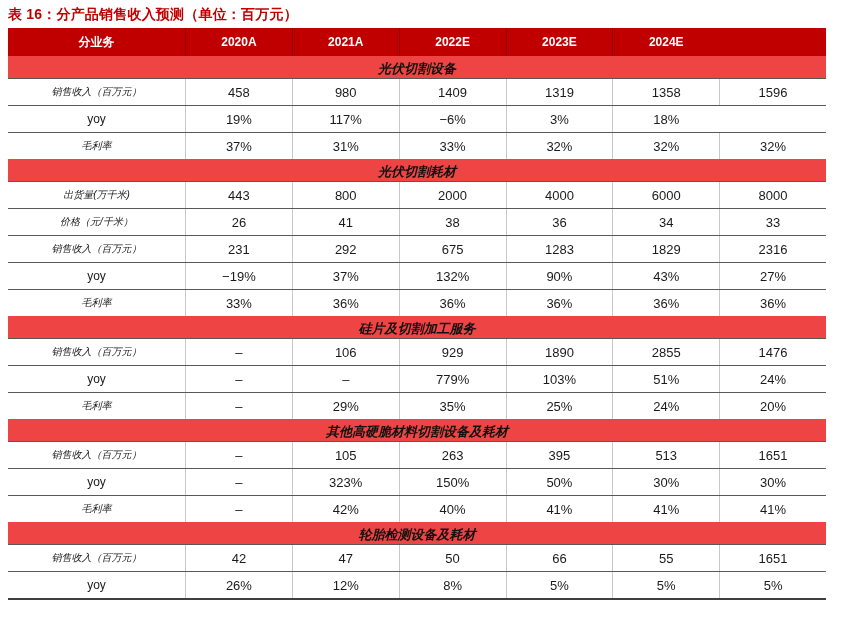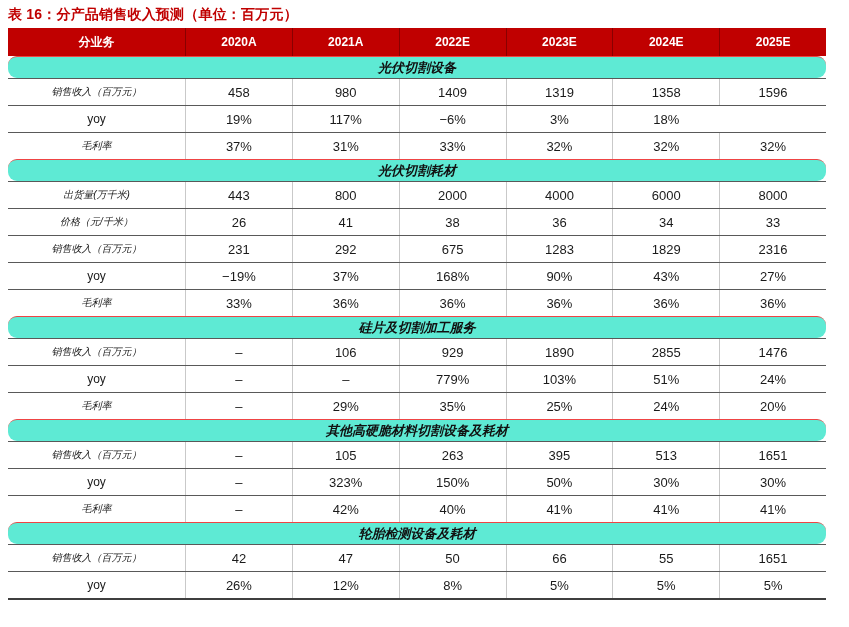--- a/index.html
+++ b/index.html
@@ -41,31 +41,30 @@
     font-weight: bold;
     font-size: 12px;
     display: flex;
     align-items: center;
     justify-content: center;
     border-left: 1px solid rgba(70, 0, 0, 0.45);
   }
   .header-cell:first-child { border-left: none; }
   .section-row {
     height: 22px;
-    background: #5eead4;
-    border-top: 1px solid #ef4444;
+    background: #ef4444;
+    border-top: 4px solid #ef4444;
     display: flex;
     align-items: center;
     justify-content: center;
     font-family: "DejaVu Serif", serif;
     font-style: italic;
     font-weight: bold;
     font-size: 13px;
     color: #111111;
-    border-radius: 9px;
   }
   .data-row {
     height: 27px;
     border-top: 1px solid #595959;
     background: #ffffff;
   }
   .cell {
     display: flex;
     align-items: center;
     justify-content: center;
@@ -97,21 +96,20 @@
 
   <div class="fin-table">
 
     <div class="grid-row header-row">
       <div class="header-cell">分业务</div>
       <div class="header-cell">2020A</div>
       <div class="header-cell">2021A</div>
       <div class="header-cell">2022E</div>
       <div class="header-cell">2023E</div>
       <div class="header-cell">2024E</div>
-      <div class="header-cell">2025E</div>
     </div>
 
     <div>
         <div class="section-row">
           <div class="">光伏切割设备</div>
         </div>
         <div class="grid-row data-row">
           <div class="cell label-cell">销售收入（百万元）</div>
           <div class="cell value-cell">458</div>
           <div class="cell value-cell">980</div>
@@ -164,21 +162,21 @@
           <div class="cell value-cell">292</div>
           <div class="cell value-cell">675</div>
           <div class="cell value-cell">1283</div>
           <div class="cell value-cell">1829</div>
           <div class="cell value-cell">2316</div>
         </div>
         <div class="grid-row data-row">
           <div class="cell label-cell latin">yoy</div>
           <div class="cell value-cell">−19%</div>
           <div class="cell value-cell">37%</div>
-          <div class="cell value-cell">168%</div>
+          <div class="cell value-cell">132%</div>
           <div class="cell value-cell">90%</div>
           <div class="cell value-cell">43%</div>
           <div class="cell value-cell">27%</div>
         </div>
         <div class="grid-row data-row">
           <div class="cell label-cell">毛利率</div>
           <div class="cell value-cell">33%</div>
           <div class="cell value-cell">36%</div>
           <div class="cell value-cell">36%</div>
           <div class="cell value-cell">36%</div>

